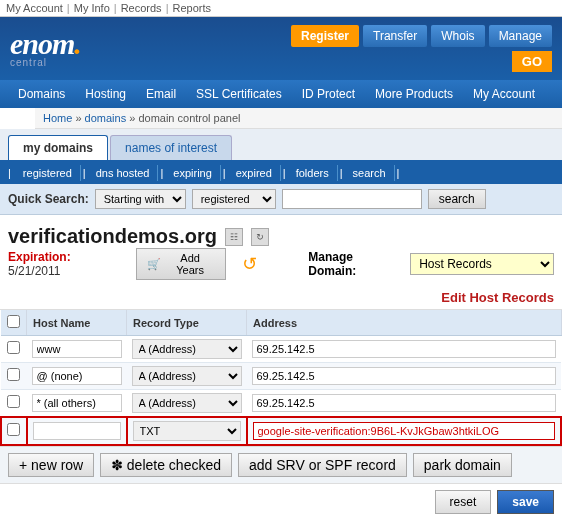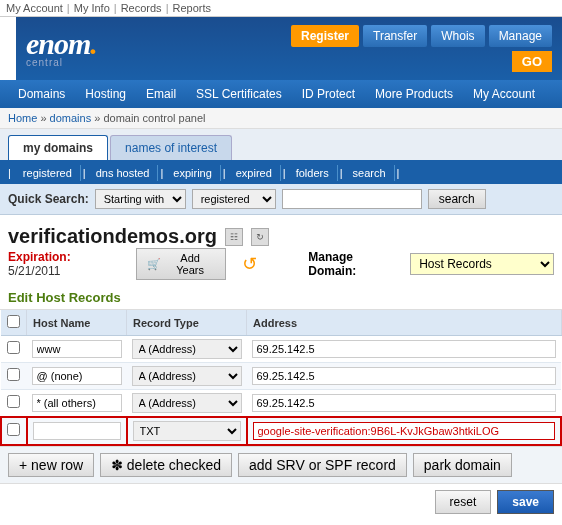--- a/index.html
+++ b/index.html
@@ -4,35 +4,35 @@
   <style>
     * { box-sizing: border-box; margin: 0; padding: 0; }
     body { font-family: Arial, sans-serif; font-size: 12px; background: #fff; width: 562px; }
 
     
     .top-bar { background: #fff; padding: 2px 6px; border-bottom: 1px solid #ccc; display: flex; align-items: center; gap: 4px; font-size: 11px; color: #555; }
     .top-bar a { color: #555; text-decoration: none; }
     .top-bar span { color: #999; }
 
     
-    .header { background: linear-gradient(to bottom, #1a4d8f, #1a5fa8); padding: 8px 10px; display: flex; align-items: center; justify-content: space-between; margin-left: 16px; }
+    .header { background: linear-gradient(to bottom, #1a4d8f, #1a5fa8); padding: 8px 10px; display: flex; align-items: center; justify-content: space-between; }
     .header-right { display: flex; flex-direction: column; align-items: flex-end; gap: 4px; }
     .header-btns { display: flex; gap: 4px; }
     .btn-register { background: #f90; color: #fff; border: none; padding: 4px 10px; font-weight: bold; cursor: pointer; font-size: 12px; border-radius: 2px; }
     .btn-header { background: linear-gradient(to bottom, #4a90d9, #2a6db5); color: #fff; border: none; padding: 4px 10px; font-size: 12px; cursor: pointer; border-radius: 2px; }
     .search-row { display: flex; gap: 4px; }
     .search-domain-input { width: 220px; padding: 3px 6px; border: 1px solid #ccc; font-size: 12px; }
     .btn-go { background: #f90; color: #fff; border: none; padding: 3px 10px; font-weight: bold; cursor: pointer; font-size: 13px; }
 
     
     .main-nav { background: linear-gradient(to bottom, #2a75c3, #1a5fa8); display: flex; padding: 0 8px; }
     .main-nav a { color: #fff; text-decoration: none; padding: 7px 10px; font-size: 12px; display: block; }
 
     
-    .breadcrumb { padding: 4px 8px; font-size: 11px; color: #555; background: #f5f5f5; border-bottom: 1px solid #ddd; }
+    .breadcrumb { padding: 4px 8px; font-size: 11px; color: #555; background: #f5f5f5; border-bottom: 1px solid #ddd; margin-left: 35px; }
     .breadcrumb a { color: #1a5fa8; text-decoration: none; }
 
     
     .tabs-area { padding: 6px 8px 0; background: #e8eef5; border-bottom: 2px solid #1a5fa8; display: flex; gap: 2px; }
     .tab { padding: 5px 14px; background: #c8d8eb; color: #1a5fa8; cursor: pointer; border-radius: 3px 3px 0 0; font-size: 12px; border: 1px solid #aac; border-bottom: none; }
     .tab.active { background: #fff; color: #333; font-weight: bold; border-color: #1a5fa8; }
 
     
     .sub-nav { background: #1a5fa8; padding: 3px 8px; display: flex; gap: 0; }
     .sub-nav a { color: #fff; text-decoration: none; font-size: 11px; padding: 2px 8px; border-right: 1px solid #4a8fcb; }
@@ -52,21 +52,21 @@
     .icon-small { width: 18px; height: 18px; background: #ddd; border: 1px solid #aaa; display: inline-flex; align-items: center; justify-content: center; font-size: 9px; cursor: pointer; color: #555; }
     .expiry-manage { display: flex; align-items: center; gap: 10px; }
     .expiry-label { font-size: 12px; color: #333; }
     .expiry-label strong { color: #c00; }
     .btn-add-years { background: linear-gradient(to bottom, #f0f0f0, #d8d8d8); border: 1px solid #aaa; padding: 3px 10px; cursor: pointer; font-size: 11px; display: flex; align-items: center; gap: 4px; }
     .manage-domain { display: flex; align-items: center; gap: 6px; margin-left: auto; }
     .manage-domain label { font-size: 12px; font-weight: bold; padding-left: 41px; }
     .manage-domain select { padding: 2px 4px; font-size: 12px; border: 1px solid #aaa; background: #ffffcc; width: 144px; }
 
     
-    .section-title { padding: 4px 8px; color: #4d7c0f; font-weight: bold; font-size: 13px; border-bottom: 1px solid #ddd; margin-bottom: 0; }
+    .section-title { padding: 4px 8px; color: #b91c1c; font-weight: bold; font-size: 13px; border-bottom: 1px solid #ddd; margin-bottom: 0; text-align: right; }
 
     
     .host-table { width: 100%; border-collapse: collapse; font-size: 12px; }
     .host-table thead tr { background: #dce8f5; }
     .host-table th { padding: 5px 6px; text-align: left; font-weight: bold; color: #333; border-bottom: 1px solid #bcd; border-right: 1px solid #d0d8e4; font-size: 11px; }
     .host-table td { padding: 3px 5px; border-bottom: 1px solid #e0e8f0; vertical-align: middle; }
     .host-table tr:nth-child(even) { background: #f5f8fc; }
     .host-table tr.highlighted td { border: 2px solid #cc0000; }
     .host-table input[type=text] { width: 100%; padding: 2px 4px; border: 1px solid #ccc; font-size: 11px; }
     .host-table select { width: 100%; padding: 2px 2px; font-size: 11px; border: 1px solid #ccc; }

